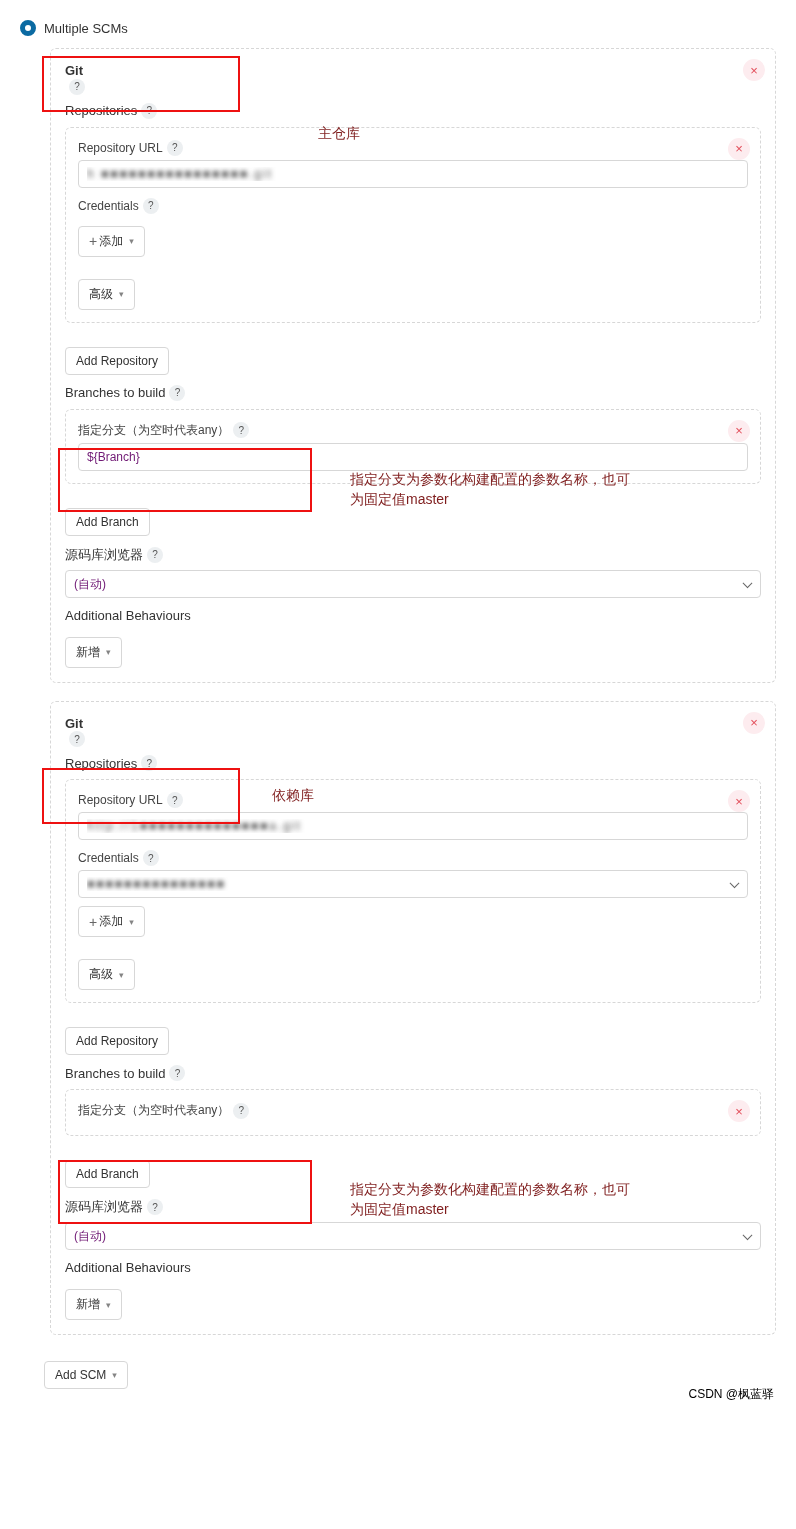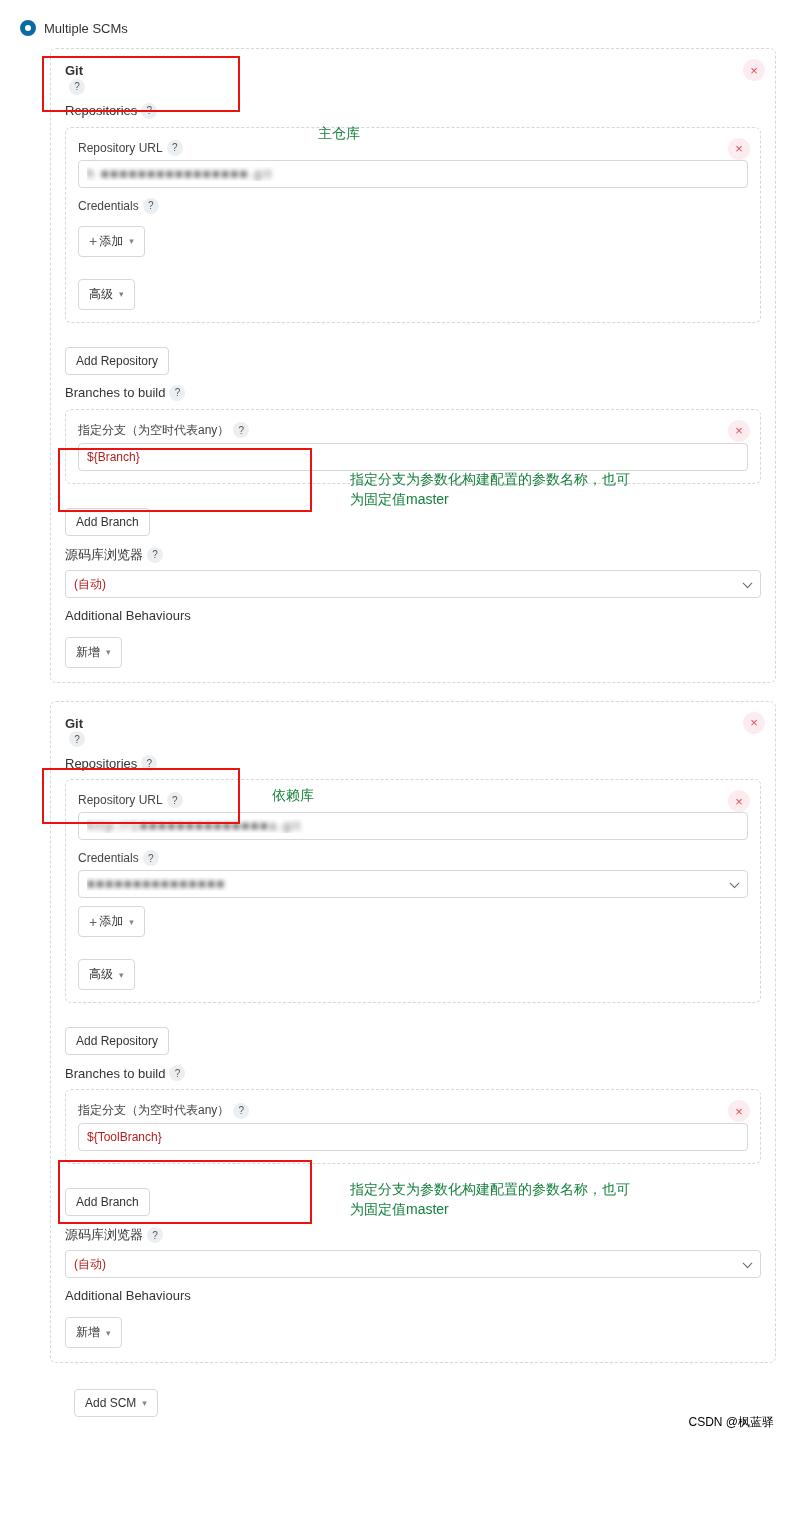--- a/index.html
+++ b/index.html
@@ -37,21 +37,21 @@
     position: relative;
   }
   .field-label { font-size: 12px; color:#444; margin-bottom:4px; display:flex; align-items:center;text-align:center; }
   .input, .select {
     width: 100%;
     border: 1px solid #d7d7d7;
     border-radius: 4px;
     padding: 6px 8px;
     font-size: 12px;
     background: #fff;
-    color:#b91c1c;
+    color:#701a75;
   }
   .select { appearance:none; background-image:none; padding-right:24px; }
   .select-wrap { position:relative; }
   .select-wrap::after {
     content:""; position:absolute; right:10px; top:50%; width:6px; height:6px; border-right:1px solid #666; border-bottom:1px solid #666; transform: translateY(-60%) rotate(45deg);
   }
   .btn {
     display:inline-flex; align-items:center;
     border:1px solid #d7d7d7; background:#fff; border-radius:4px;
     padding:6px 10px; font-size:12px; color:#333; cursor:pointer; margin-top:8px;
@@ -59,21 +59,21 @@
   .btn .caret { margin-left:6px; font-size:9px; opacity:.6; }
   .btn .plus { font-size:14px; margin-right:2px; color:#666; line-height:12px; }
   .x-btn {
     width:22px;height:22px;border-radius:50%;background:#fdecef;color:#e24c59;
     display:flex;align-items:center;justify-content:center;font-size:13px;cursor:pointer;
     position:absolute; top:10px; right:10px;
   }
   .branch-panel { position:relative; }
   .section-gap { margin-top:10px; }
   .red-box { position:absolute; border:2px solid #e11; pointer-events:none; }
-  .red-text { position:absolute; color:#15803d; font-size:14px; pointer-events:none; line-height:1.4; }
+  .red-text { position:absolute; color:#7f1d1d; font-size:14px; pointer-events:none; line-height:1.4; }
   .watermark { position:absolute; right:22px; bottom:6px; color:#000000; font-size:12px; }
   .blur { color: transparent; text-shadow: 0 0 5px rgba(0,0,0,.7); letter-spacing:2px; }
 </style>
 </head>
 <body>
 
 <div class="radio-row">
   <span class="radio"></span>
   <span>Multiple SCMs</span>
 </div>
@@ -187,42 +187,41 @@
   <div class="row-label section-gap">
     <span>Branches to build</span>
     <span class="help">?</span>
   </div>
   <div class="inner-panel branch-panel">
     <div class="x-btn">×</div>
     <div class="field-label">
       <span>指定分支（为空时代表any）</span>
       <span class="help">?</span>
     </div>
-    <input class="input" value="${ToolBranch}" style="">
   </div>
   <button class="btn">Add Branch</button>
 
   <div class="row-label section-gap">
     <span>源码库浏览器</span>
     <span class="help">?</span>
   </div>
   <div class="select-wrap">
     <select class="select">
       <option>(自动)</option>
     </select>
   </div>
 
   <div class="row-label section-gap">Additional Behaviours</div>
   <button class="btn">
     <span>新增</span>
     <span class="caret">▾</span>
   </button>
 </div>
 
-<div style="margin-left:30px;padding-left:24px;">
+<div style="padding-left:24px;">
   <button class="btn">
     <span>Add SCM</span>
     <span class="caret">▾</span>
   </button>
 </div>
 
 <div class="red-box" style="left:42px; top:56px; width:198px; height:56px;"></div>
 <div class="red-text" style="left:318px; top:124px;">主仓库</div>
 
 <div class="red-box" style="left:58px; top:448px; width:254px; height:64px;"></div>

